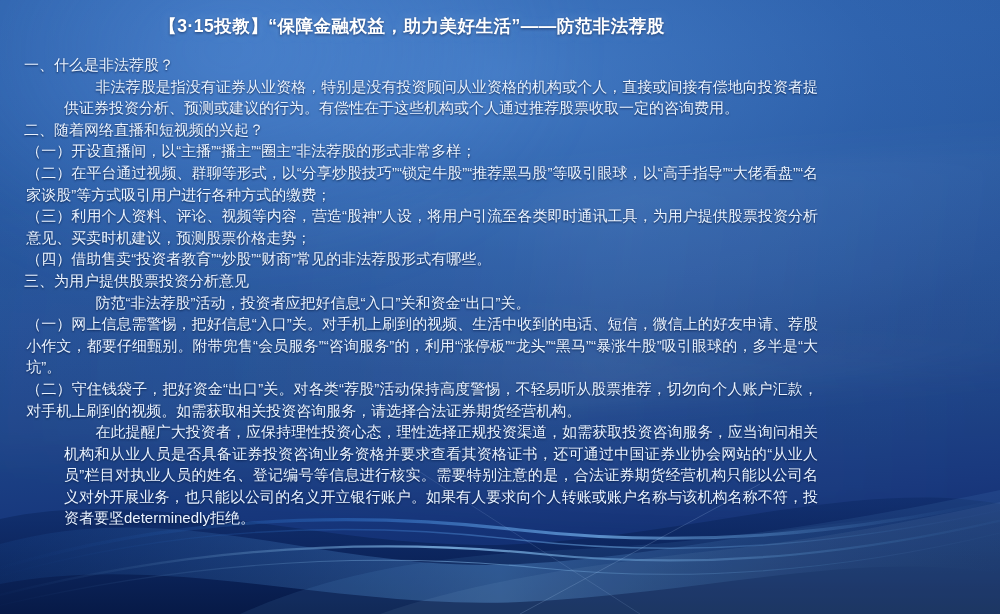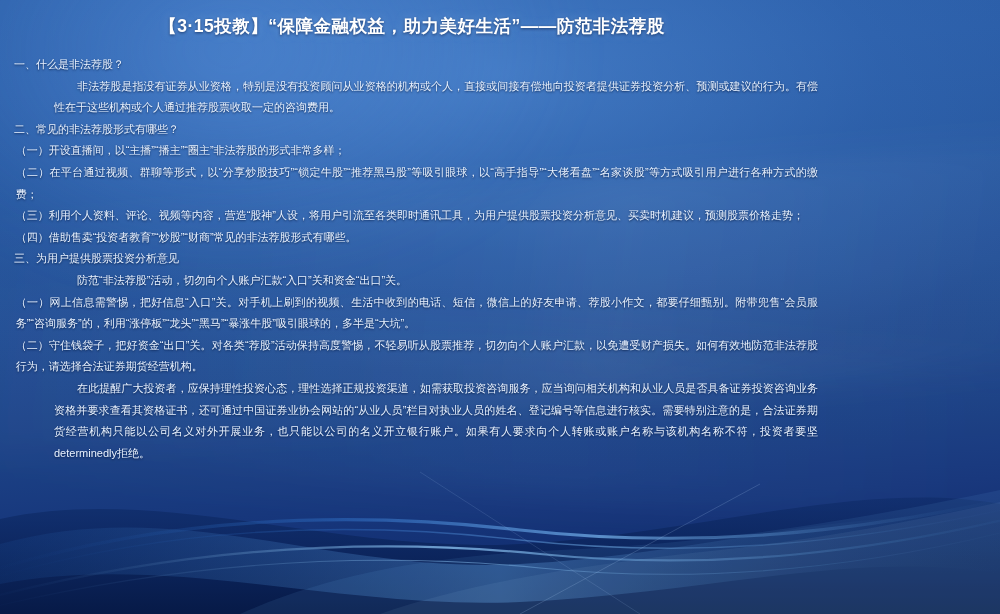--- a/index.html
+++ b/index.html
@@ -65,23 +65,23 @@
     text-align: center;
     color: #ffffff;
     font-size: 17.5px;
     font-weight: bold;
     letter-spacing: .5px;
     text-shadow: 0 1px 3px rgba(0,20,60,.65), 0 0 10px rgba(160,205,255,.35);
     white-space: nowrap;
   }
   .body {
     margin: 16px 0 0 0;
-    padding: 0 6px 0 14px;
+    padding: 0 6px 0 24px;
     color: #eaf3ff;
-    font-size: 11px;
+    font-size: 15px;
     line-height: 21.6px;
     text-shadow: 0 1px 2px rgba(4,24,64,.8);
   }
   .body p {
     margin: 0;
     text-align: justify;
     text-justify: inter-ideograph;
   }
   .body p.head {
     text-indent: 0;
@@ -106,30 +106,30 @@
 
   <div class="content">
 
     <div class="title">【3·15投教】“保障金融权益，助力美好生活”——防范非法荐股</div>
 
     <div class="body">
 
       <p class="head">一、什么是非法荐股？</p>
       <p class="para">非法荐股是指没有证券从业资格，特别是没有投资顾问从业资格的机构或个人，直接或间接有偿地向投资者提供证券投资分析、预测或建议的行为。有偿性在于这些机构或个人通过推荐股票收取一定的咨询费用。</p>
 
-      <p class="head">二、常见的非法荐股形式有哪些？</p>
+      <p class="head">二、随着网络直播和短视频的兴起？</p>
       <p class="item">（一）开设直播间，以“主播”“播主”“圈主”非法荐股的形式非常多样；</p>
       <p class="item">（二）在平台通过视频、群聊等形式，以“分享炒股技巧”“锁定牛股”“推荐黑马股”等吸引眼球，以“高手指导”“大佬看盘”“名家谈股”等方式吸引用户进行各种方式的缴费；</p>
       <p class="item">（三）利用个人资料、评论、视频等内容，营造“股神”人设，将用户引流至各类即时通讯工具，为用户提供股票投资分析意见、买卖时机建议，预测股票价格走势；</p>
       <p class="item">（四）借助售卖“投资者教育”“炒股”“财商”常见的非法荐股形式有哪些。</p>
 
       <p class="head">三、为用户提供股票投资分析意见</p>
-      <p class="para">防范“非法荐股”活动，切勿向个人账户汇款“入口”关和资金“出口”关。</p>
+      <p class="para">防范“非法荐股”活动，投资者应把好信息“入口”关和资金“出口”关。</p>
       <p class="item">（一）网上信息需警惕，把好信息“入口”关。对手机上刷到的视频、生活中收到的电话、短信，微信上的好友申请、荐股小作文，都要仔细甄别。附带兜售“会员服务”“咨询服务”的，利用“涨停板”“龙头”“黑马”“暴涨牛股”吸引眼球的，多半是“大坑”。</p>
-      <p class="item">（二）守住钱袋子，把好资金“出口”关。对各类“荐股”活动保持高度警惕，不轻易听从股票推荐，切勿向个人账户汇款，以免遭受财产损失。如何有效地防范非法荐股行为，请选择合法证券期货经营机构。</p>
+      <p class="item">（二）守住钱袋子，把好资金“出口”关。对各类“荐股”活动保持高度警惕，不轻易听从股票推荐，切勿向个人账户汇款，对手机上刷到的视频。如需获取相关投资咨询服务，请选择合法证券期货经营机构。</p>
 
       <p class="para">在此提醒广大投资者，应保持理性投资心态，理性选择正规投资渠道，如需获取投资咨询服务，应当询问相关机构和从业人员是否具备证券投资咨询业务资格并要求查看其资格证书，还可通过中国证券业协会网站的“从业人员”栏目对执业人员的姓名、登记编号等信息进行核实。需要特别注意的是，合法证券期货经营机构只能以公司名义对外开展业务，也只能以公司的名义开立银行账户。如果有人要求向个人转账或账户名称与该机构名称不符，投资者要坚determinedly拒绝。</p>
 
     </div>
   </div>
 
   <div class="bottom-art">
     <svg viewBox="0 0 1000 190" preserveAspectRatio="none">
       <defs>
         <linearGradient id="gA" x1="0" y1="0" x2="1" y2="0">

